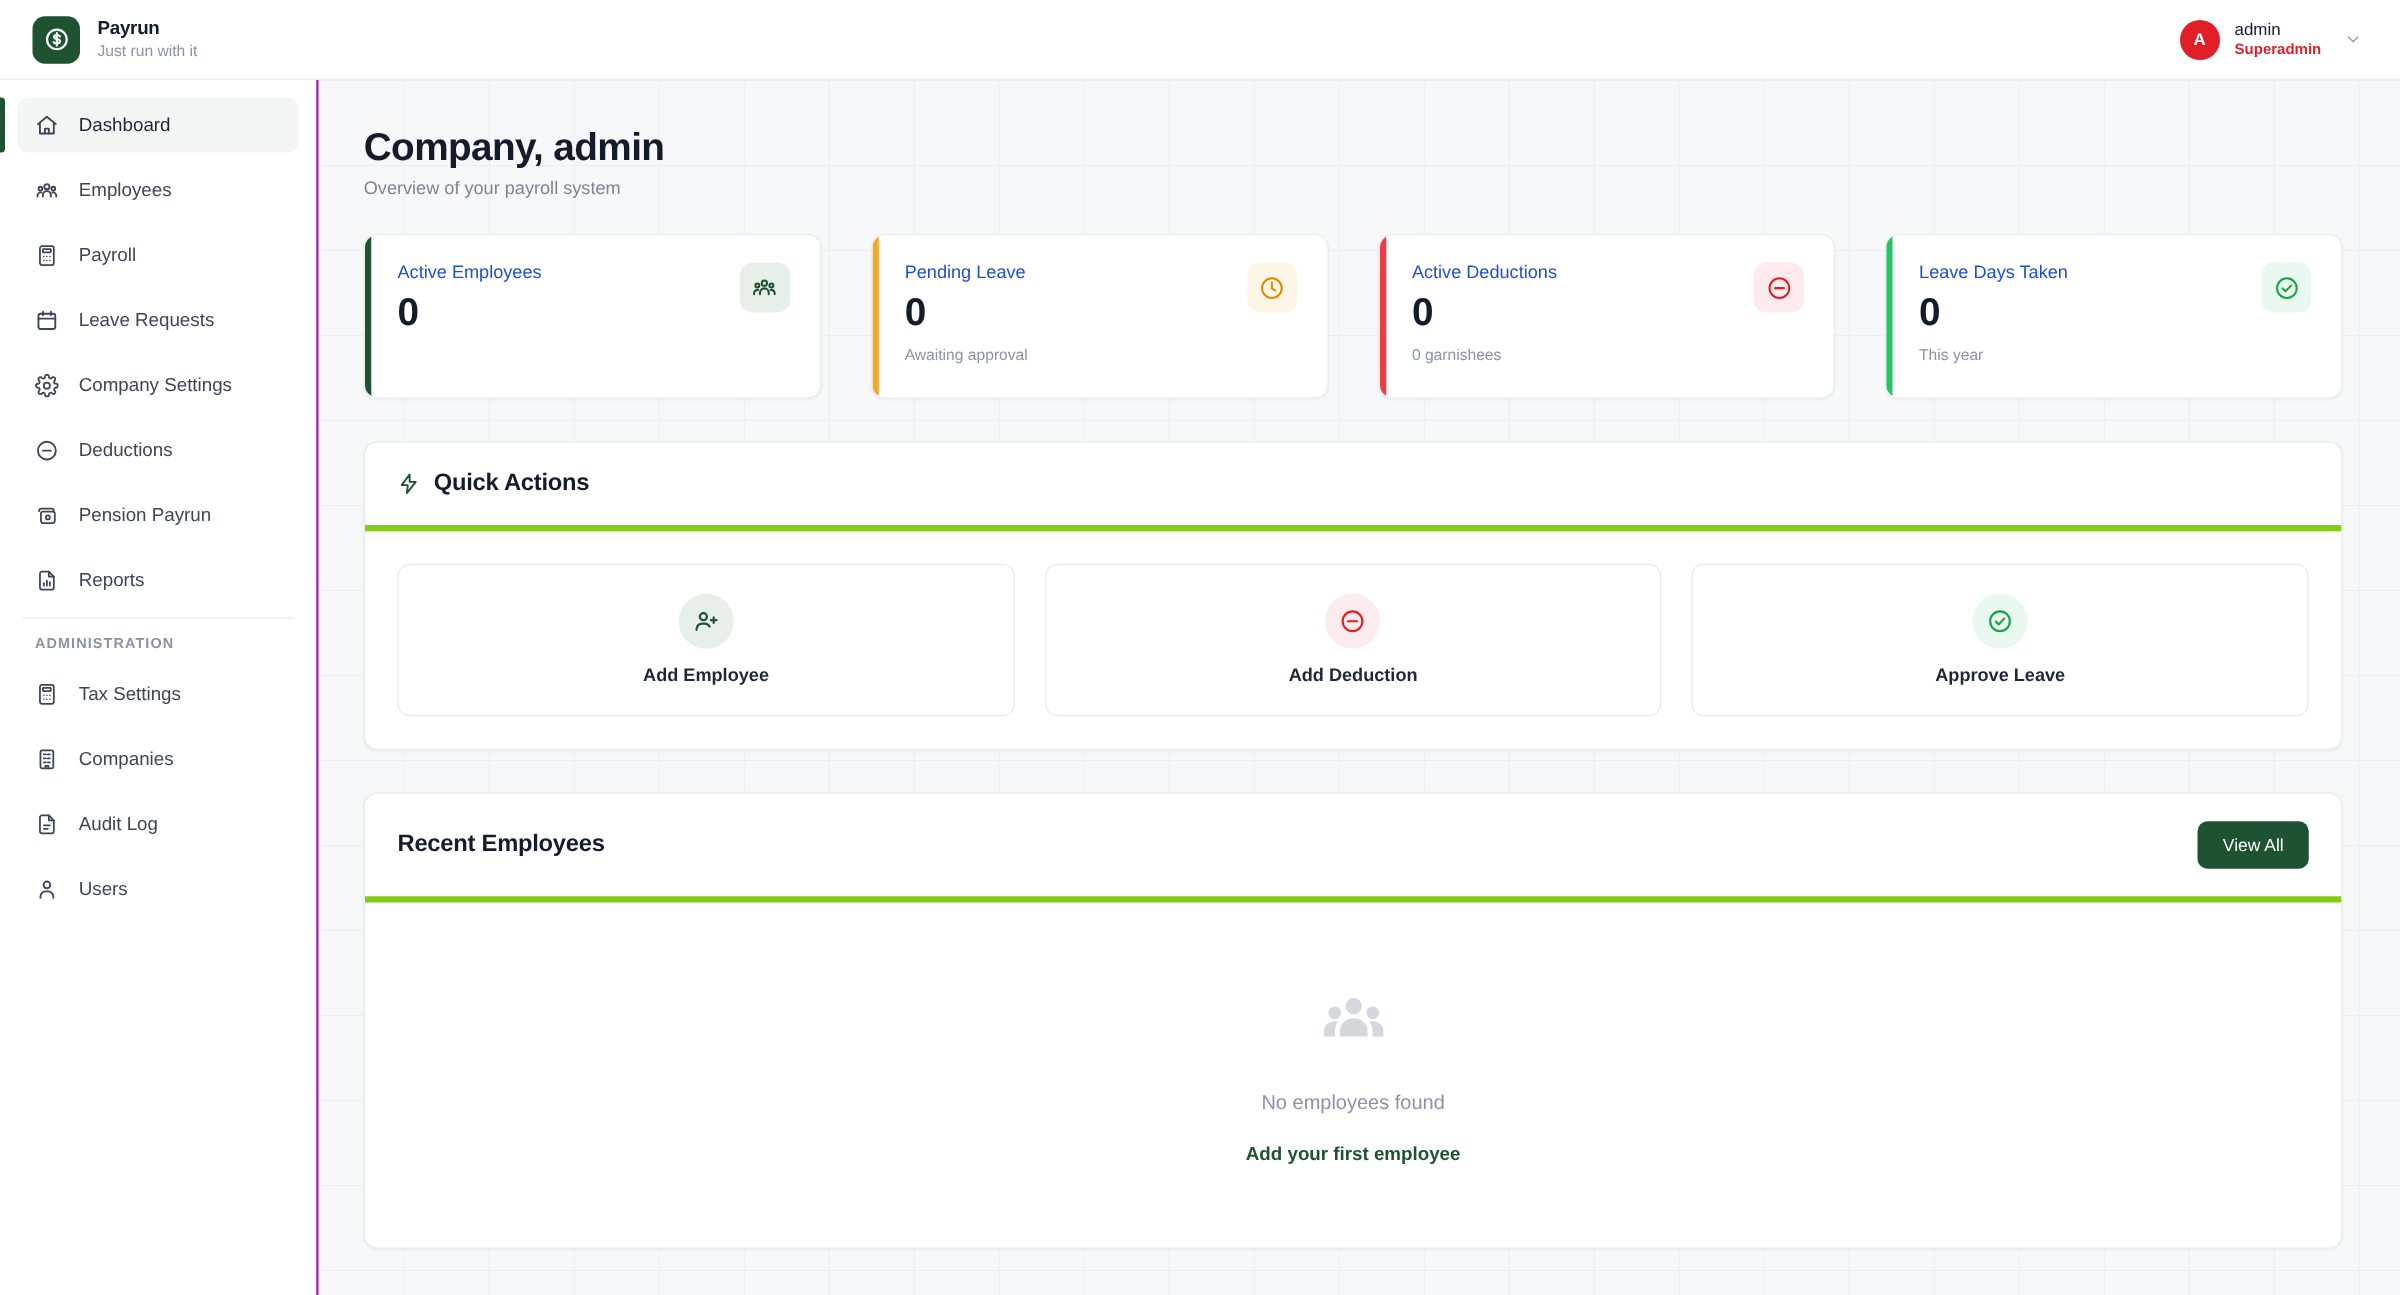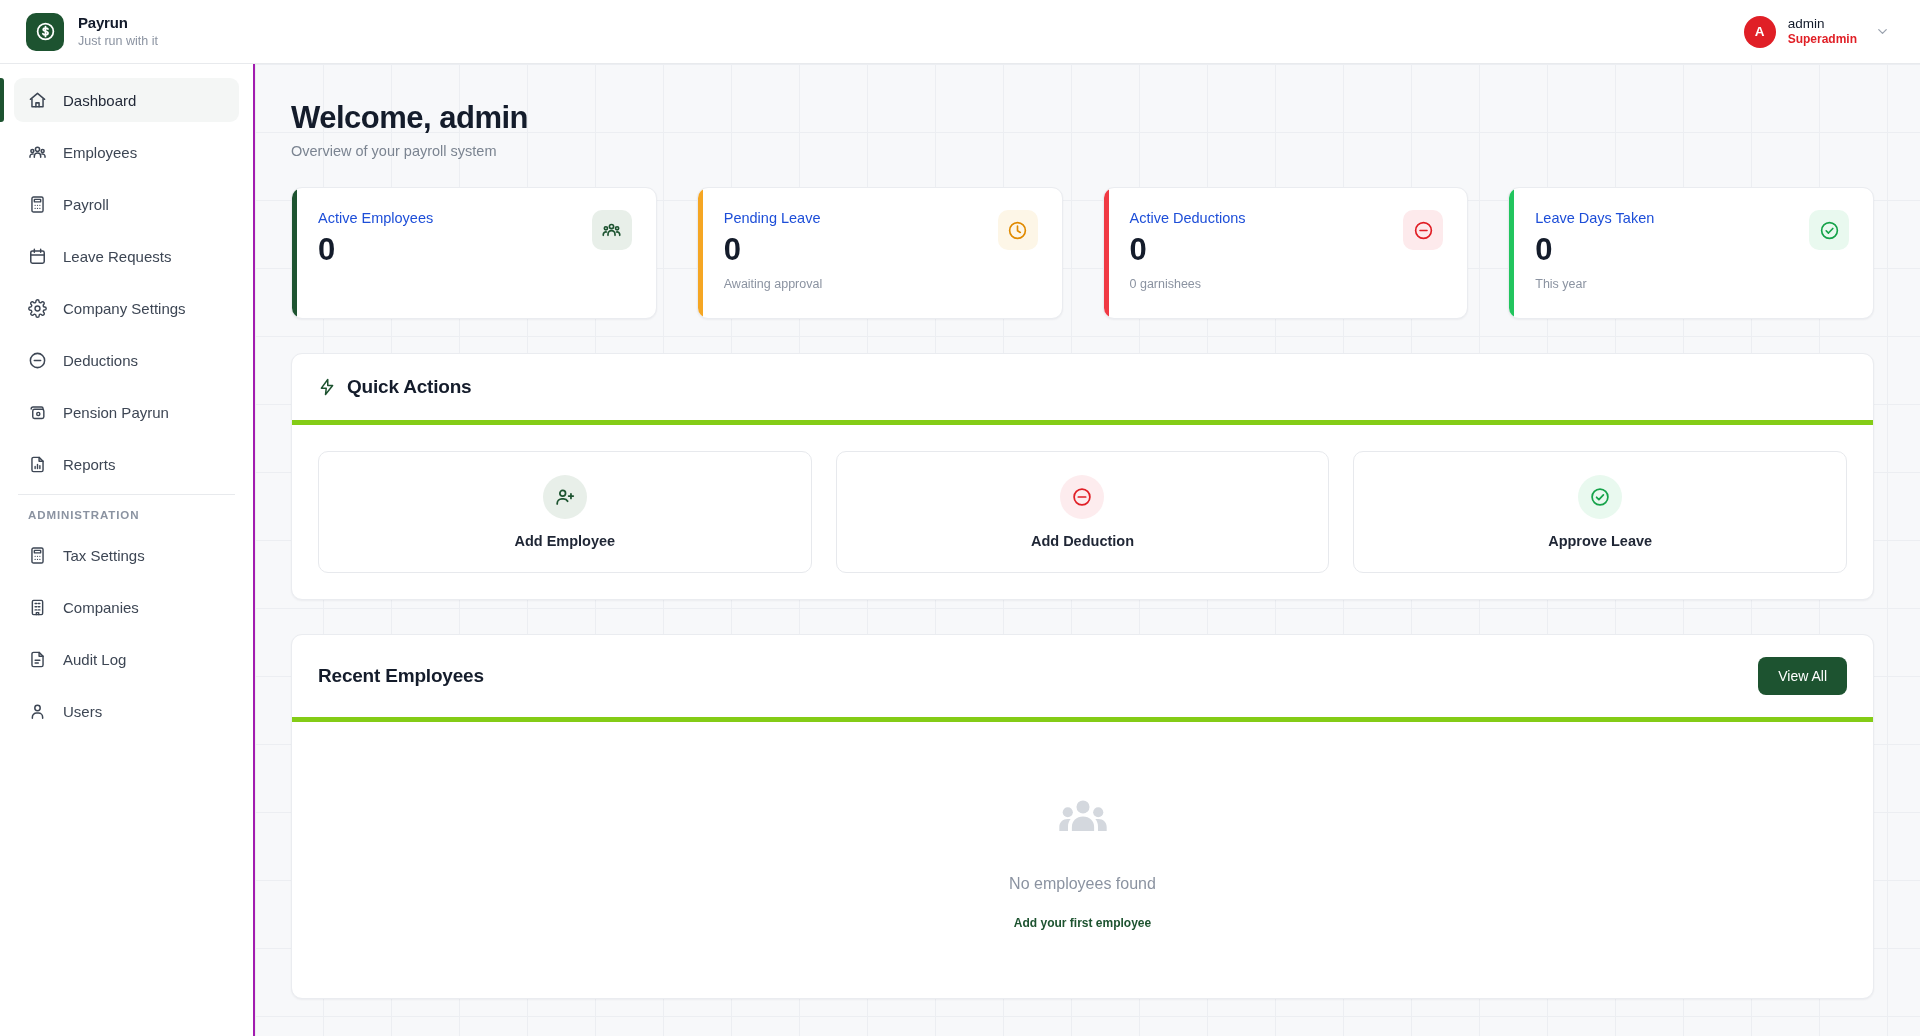--- a/index.html
+++ b/index.html
@@ -147,21 +147,21 @@
     font-family: "Liberation Sans", sans-serif;
   }
 
   .empty {
     height: 276px; display: flex; flex-direction: column;
     align-items: center; justify-content: center; gap: 0;
   }
   .empty-icon { color: #d4d8de; margin-bottom: 22px; }
   .empty-text { font-size: 16px; color: #8b93a1; }
   .empty-link {
-    font-size: 12px; color: #1d5330; font-weight: bold;
+    font-size: 15px; color: #1d5330; font-weight: bold;
     margin-top: 23px; cursor: pointer; text-decoration: none;
   }
 </style>
 </head>
 <body>
 
 <div class="app">
 
   <div class="topbar">
     <div class="brand">
@@ -333,21 +333,21 @@
           <svg width="19" height="19" viewBox="0 0 24 24" fill="none" stroke="currentColor" stroke-width="1.9" stroke-linecap="round" stroke-linejoin="round">
               <circle cx="12" cy="7.5" r="3.4"></circle>
               <path d="M5.5 20.5v-1.2A5.3 5.3 0 0 1 10.8 14h2.4a5.3 5.3 0 0 1 5.3 5.3v1.2"></path>
             </svg>
         </span>
         <span>Users</span>
       </div>
     </div>
 
     <div class="main">
-      <div class="page-title">Welcome, admin</div>
+      <div class="page-title">Company, admin</div>
       <div class="page-sub">Overview of your payroll system</div>
 
       <div class="stats">
 
         <div class="stat" style="--accent:#1d5330">
           <div>
             <div class="stat-label">Active Employees</div>
             <div class="stat-value">0</div>
           </div>
           <div class="stat-badge" style="background:#e8efe9">

